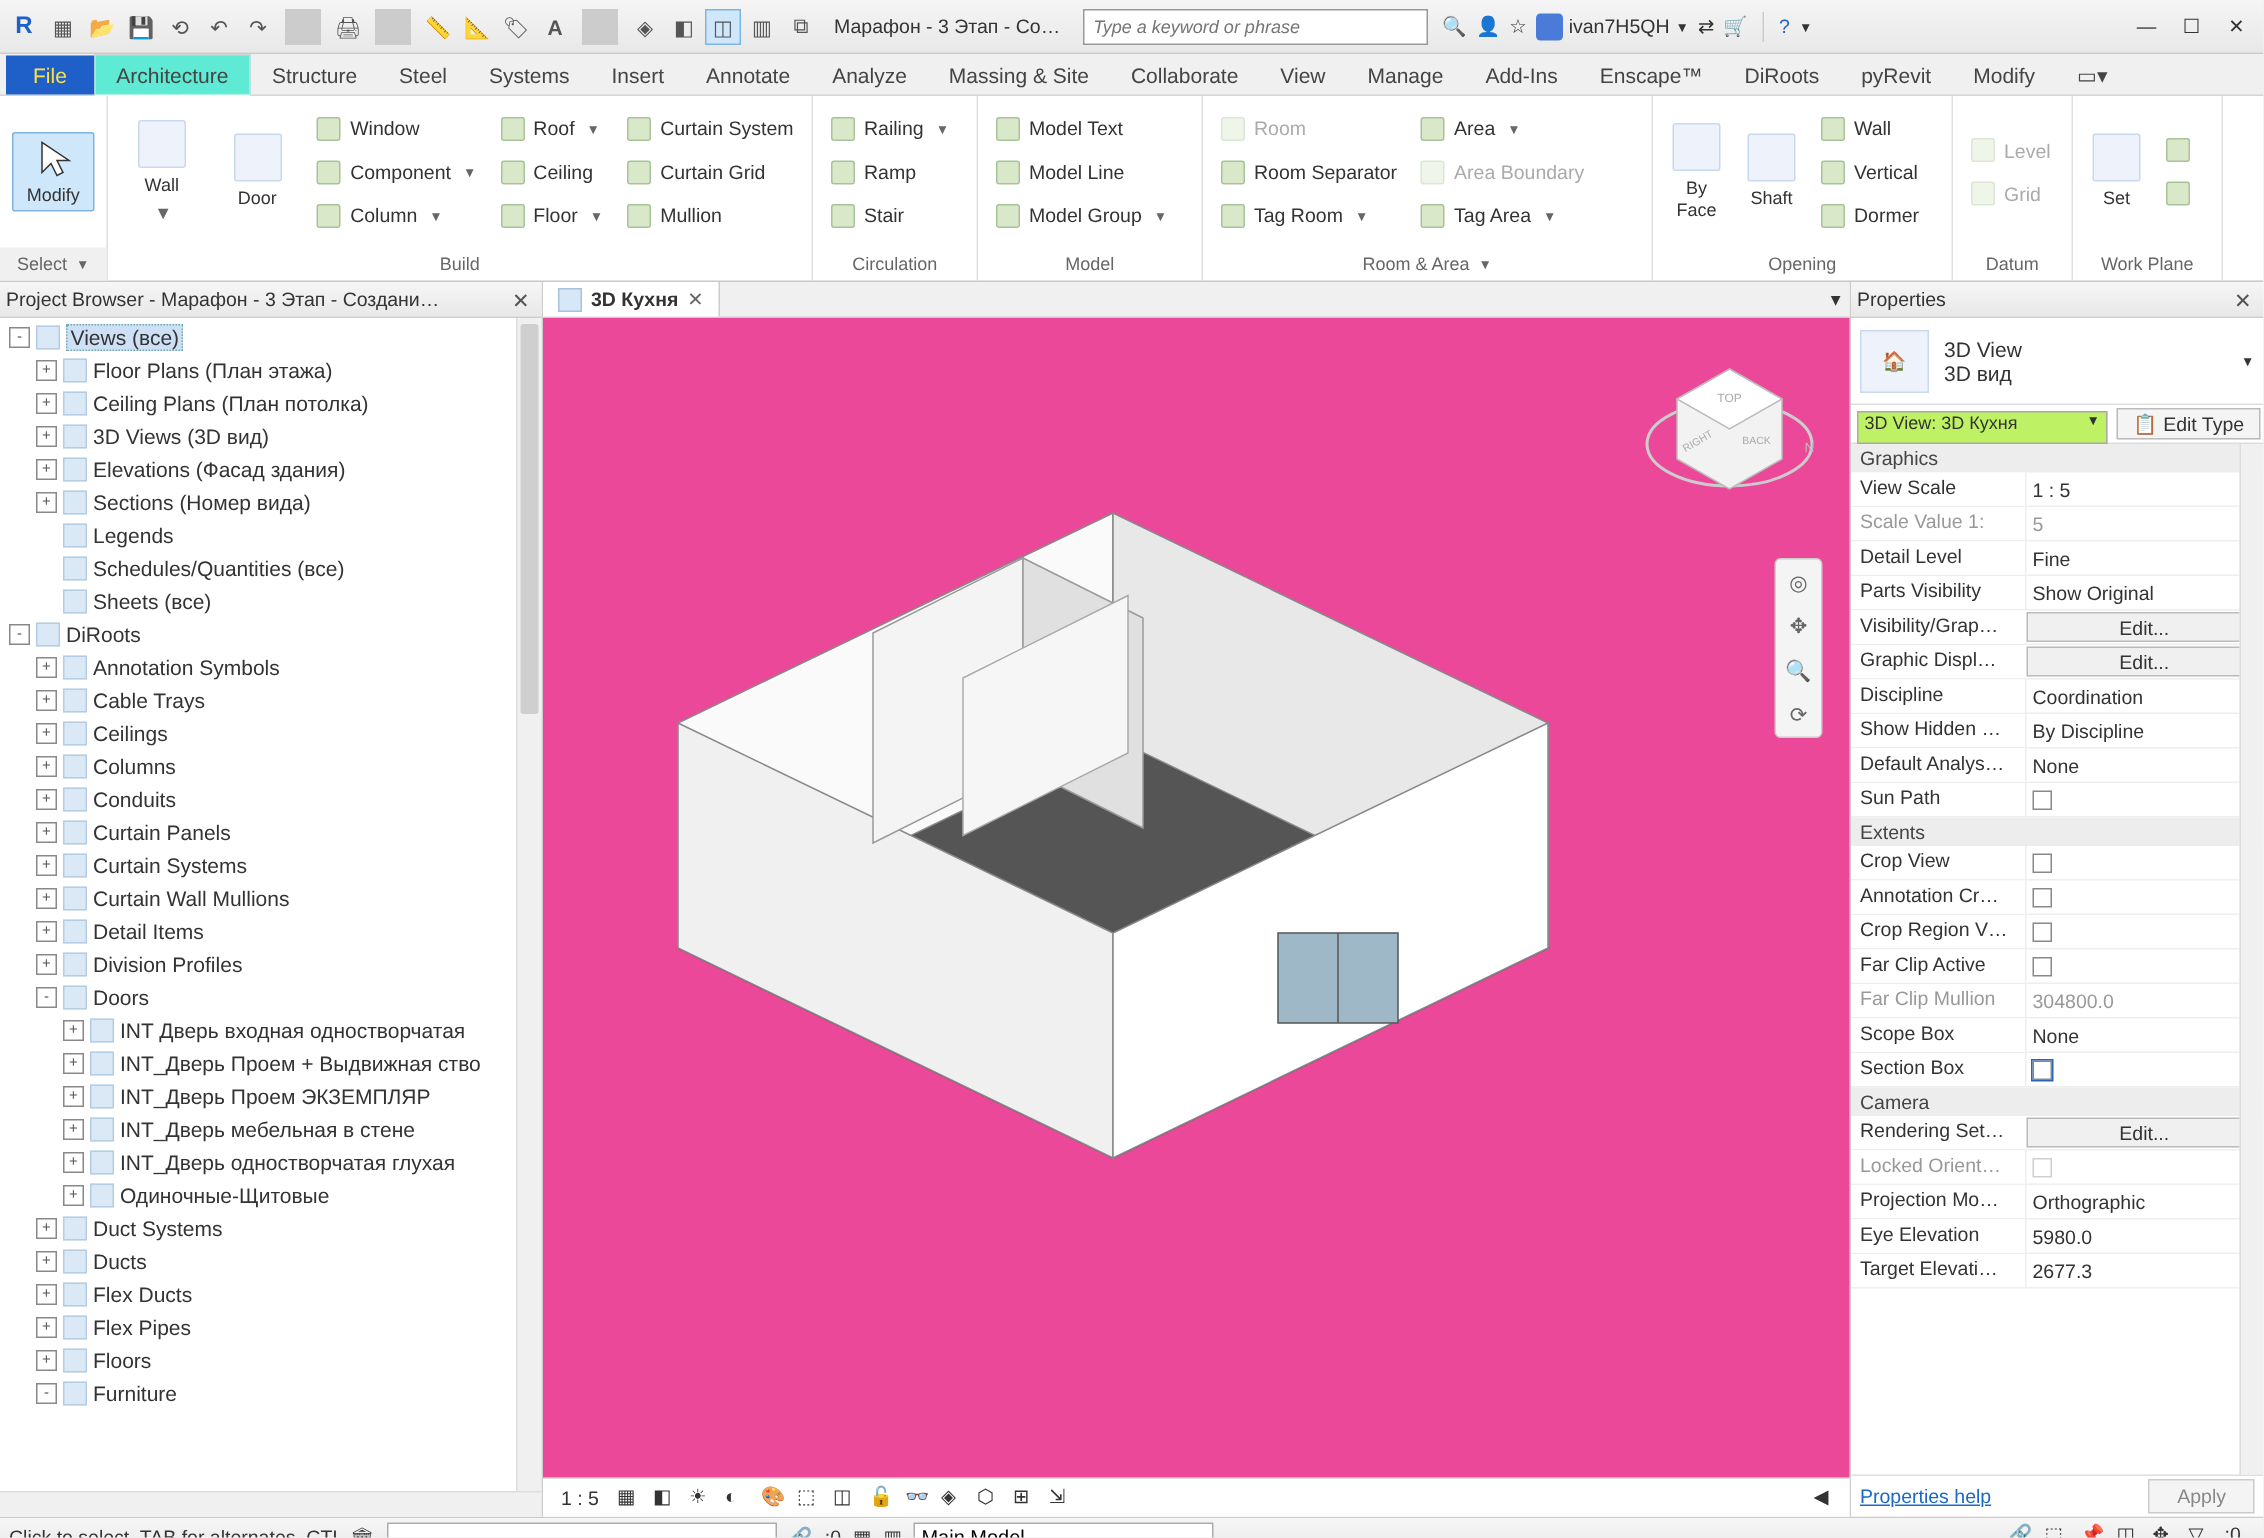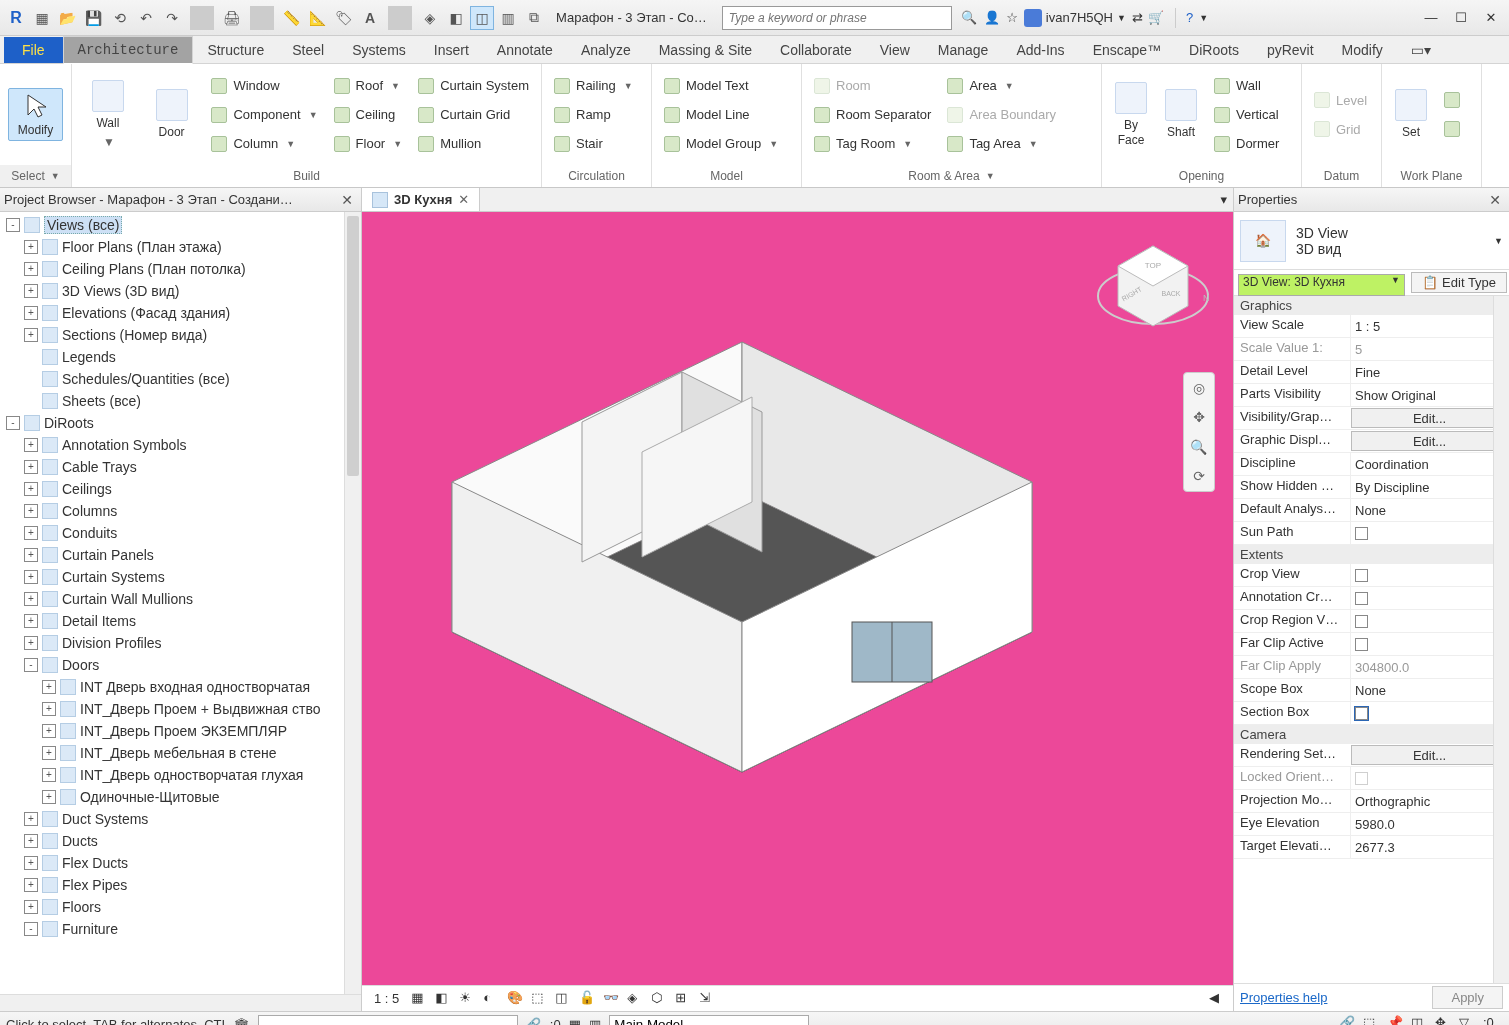--- a/index.html
+++ b/index.html
@@ -16,21 +16,21 @@
 .titlebar .rgroup { display: flex; gap: 6px; align-items: center; margin-left: 10px; }
 .titlebar .user { display: flex; align-items: center; gap: 4px; font-size: 13px; }
 .titlebar .user .avatar { width: 18px; height: 18px; background: #4a7bd8; border-radius: 3px; display: inline-block; }
 .titlebar .wincontrols { margin-left: auto; display: flex; gap: 2px; }
 .titlebar .wincontrols span { width: 28px; height: 24px; display: flex; align-items: center; justify-content: center; cursor: pointer; }
 
 
 .ribbontabs { height: 28px; background: #f0f0f0; display: flex; align-items: flex-end; border-bottom: 1px solid #d4d4d4; padding-left: 4px; }
 .ribbontabs .tab { padding: 5px 14px; font-size: 14px; cursor: pointer; color: #444; }
 .ribbontabs .tab.file { background: #1e60c8; color: #fde047; padding: 5px 18px; }
-.ribbontabs .tab.active { background: #a3a3a3; border: 1px solid #d4d4d4; border-bottom: 1px solid #fff; margin-bottom: -1px; font-family: Liberation Mono, monospace; }
+.ribbontabs .tab.active { background: #5eead4; border: 1px solid #d4d4d4; border-bottom: 1px solid #fff; margin-bottom: -1px; }
 .ribbontabs .small { width: 24px; text-align: center; }
 
 
 .ribbon { height: 124px; background: #fff; display: flex; border-bottom: 1px solid #c8c8c8; }
 .ribbon .panel { border-right: 1px solid #e0e0e0; display: flex; flex-direction: column; }
 .ribbon .panel .body { flex: 1; display: flex; align-items: center; padding: 4px 8px; gap: 8px; }
 .ribbon .panel .plabel { height: 22px; text-align: center; font-size: 12px; color: #666; display: flex; align-items: center; justify-content: center; gap: 4px; }
 .ribbon .bigbtn { display: flex; flex-direction: column; align-items: center; gap: 4px; cursor: pointer; padding: 2px 4px; width: 56px; }
 .ribbon .bigbtn .bicon { width: 32px; height: 32px; background: #eef3fb; border: 1px solid #c8d8ee; border-radius: 2px; }
 .ribbon .bigbtn span { font-size: 12px; text-align: center; line-height: 1.2; }
@@ -757,21 +757,21 @@
             <span class="chk"></span>
           </div>
         </div>
       <div class="row">
           <div class="k">Far Clip Active</div>
           <div class="v">
             <span class="chk"></span>
           </div>
         </div>
       <div class="row">
-          <div class="k dis">Far Clip Apply</div>
+          <div class="k dis">Far Clip Mullion</div>
           <div class="v" style="color:#999;">304800.0</div>
         </div>
       <div class="row">
           <div class="k">Scope Box</div>
           <div class="v">None</div>
         </div>
       <div class="row">
           <div class="k">Section Box</div>
           <div class="v">
             <span class="chk" style="outline:1px solid #2b66b4;"></span>

